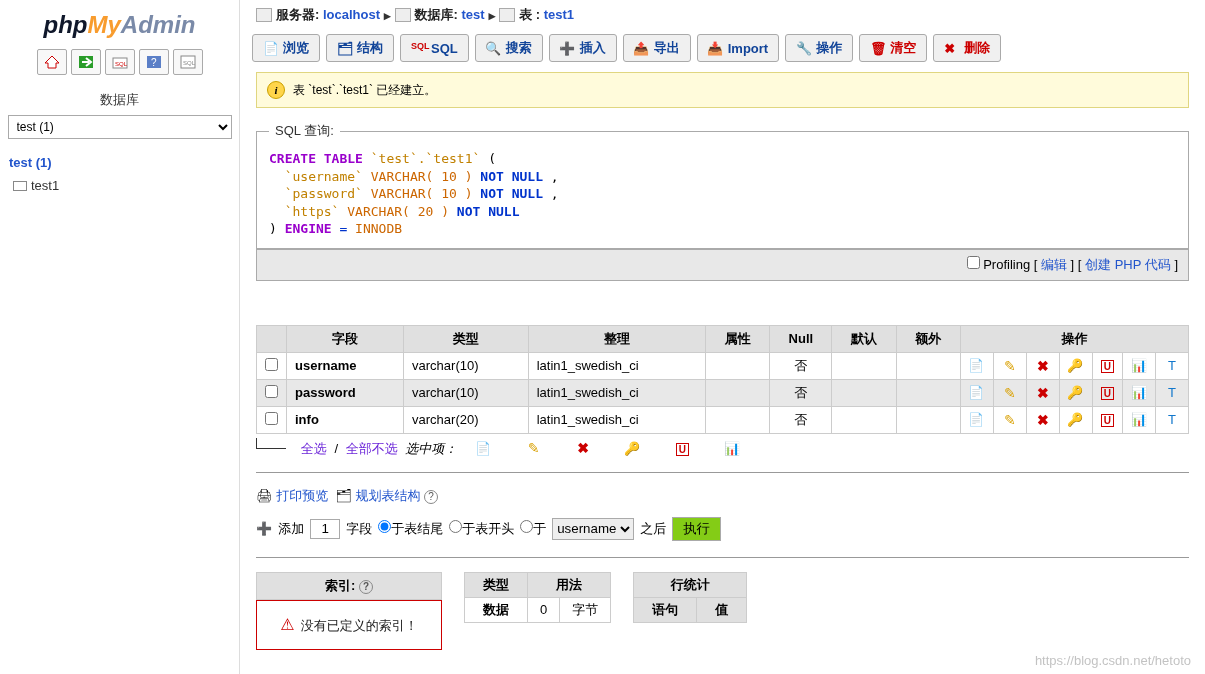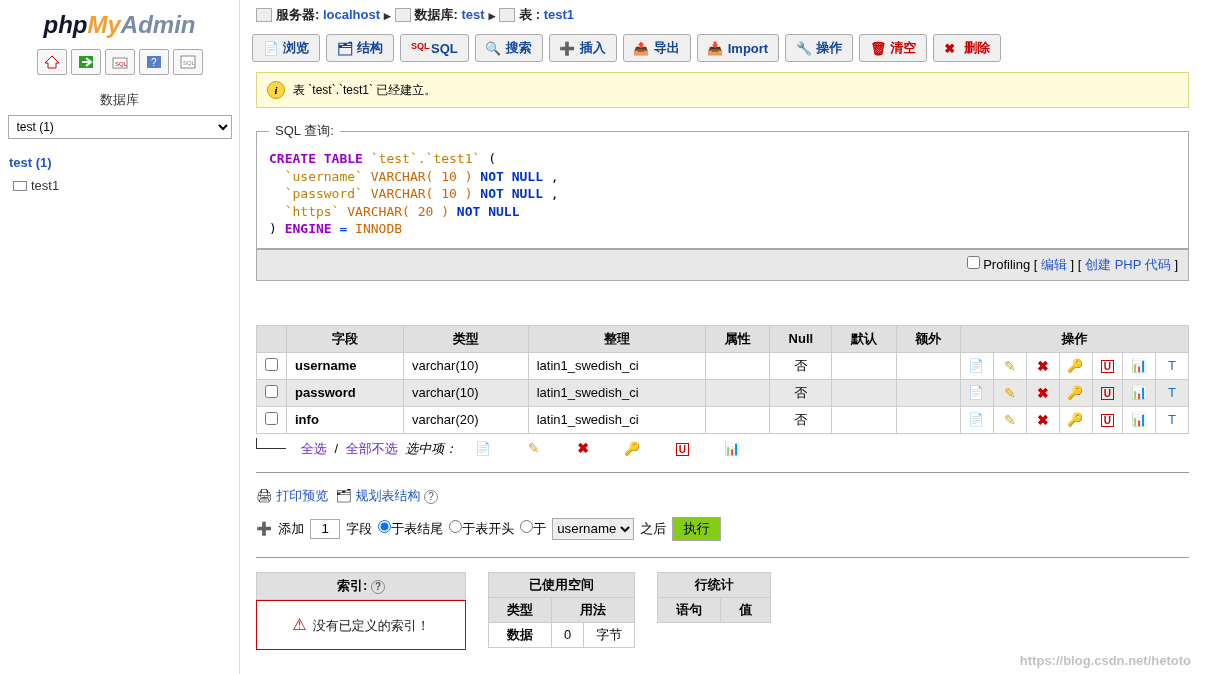--- a/index.html
+++ b/index.html
@@ -54,29 +54,29 @@
 .under-table a { color: #6d28d9; text-decoration: none; margin: 11px 4px; }
 .under-table .icongrp { display: inline-block; width: 18px; text-align: center; margin: 0 14px; }
 hr { border: none; border-top: 1px solid #999; margin: 4px 0 10px; }
 .links-row { padding: 4px 0 8px; font-size: 13px; }
 .links-row a { color: #2255cc; text-decoration: none; }
 .add-row { padding: 4px 0 12px; font-size: 13px; display: flex; align-items: center; gap: 6px; }
 .add-row input[type=text] { width: 30px; height: 20px; border: 1px solid #aaa; text-align: center; }
 .add-row select { height: 22px; border: 1px solid #aaa; background: #eee; }
 .add-row button { height: 24px; padding: 0 10px; border: 1px solid #aaa; background: #84cc16; cursor: pointer; }
 .bottom-row { display: flex; gap: 22px; align-items: flex-start; padding: 4px 0; }
-.idx-box { width: 210px; }
+.idx-box { width: 186px; }
 .idx-title { text-align: center; font-weight: bold; font-size: 13px; padding: 4px; background: #e0e0e0; border: 1px solid #ccc; }
 .idx-warn { border: 1px solid #cc0000; padding: 14px 10px; color: #222; font-size: 13px; text-align: center; }
 .warn-tri { color: #cc0000; font-size: 16px; margin-right: 6px; }
 .mini-table { border-collapse: collapse; font-size: 13px; }
 .mini-table th { background: #e0e0e0; border: 1px solid #ccc; padding: 3px 18px; font-weight: bold; }
 .mini-table td { border: 1px solid #ccc; padding: 3px 12px; text-align: center; }
 .help-icon { display: inline-block; width: 14px; height: 14px; border: 1px solid #888; border-radius: 50%; font-size: 10px; line-height: 12px; text-align: center; color: #555; }
-.watermark { position: absolute; bottom: 6px; right: 14px; color: rgba(120,120,120,0.45); font-size: 13px; font-weight: bold; }
+.watermark { position: absolute; bottom: 6px; right: 14px; color: rgba(120,120,120,0.45); font-size: 13px; }
 </style>
 </head>
 <body>
 
 <div class="sidebar">
   <div class="logo">
     <span class="p1">php</span><span class="p2">My</span><span class="p3">Admin</span>
   </div>
   <div class="icon-row">
     <div class="icon-btn">
@@ -295,23 +295,20 @@
     <hr>
 
     <div class="bottom-row">
       <div class="idx-box">
         <div class="idx-title"><span>索引:</span> <span class="help-icon">?</span></div>
         <div class="idx-warn"><span class="warn-tri">⚠</span><span>没有已定义的索引！</span></div>
       </div>
       <div>
         <table class="mini-table">
           <tbody>
-              <tr>
-                <th colspan="3">已使用空间</th>
-              </tr>
           <tr>
                 <th>类型</th>
                 <th colspan="2">用法</th>
               </tr>
           <tr>
                 <td style="font-weight:bold">数据</td>
                 <td>0</td>
                 <td>字节</td>
               </tr>
         </tbody>

